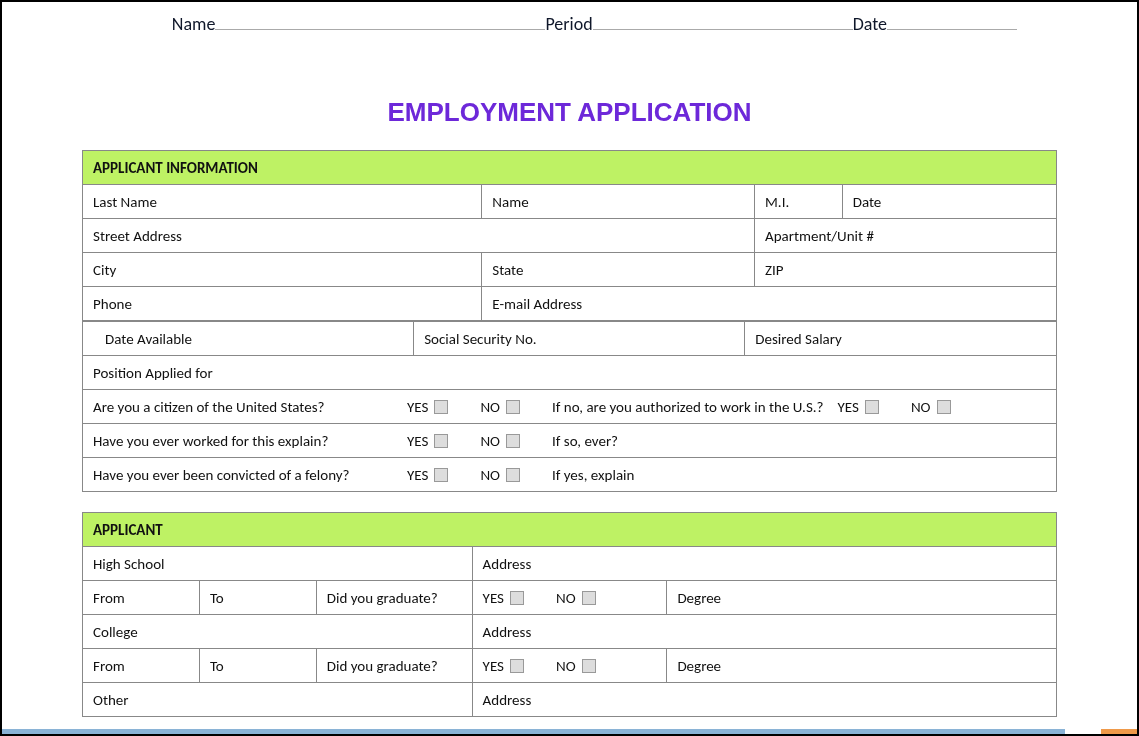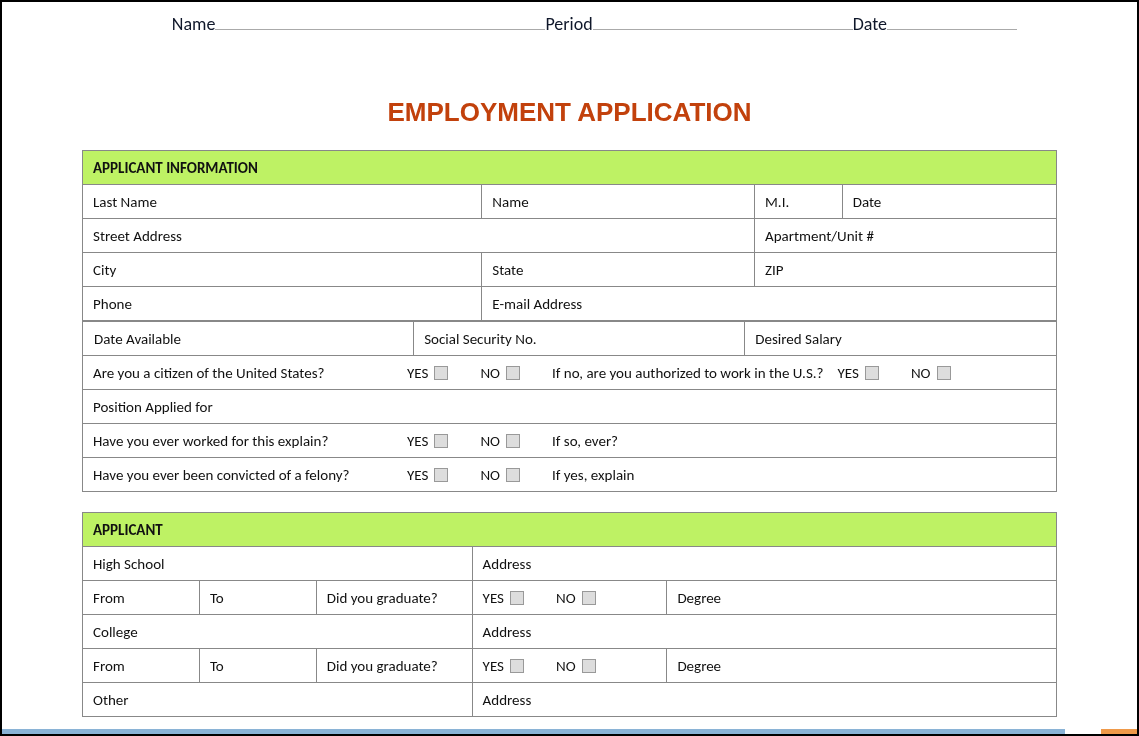--- a/index.html
+++ b/index.html
@@ -36,21 +36,21 @@
     height: 20px;
   }
   .title {
     text-align: center;
     font-size: 26px;
     font-weight: 700;
     font-family: Verdana, Arial, sans-serif;
     letter-spacing: 0px;
     margin-top: 62px;
     margin-bottom: 22px;
-    color: #c2410c;
+    color: #6d28d9;
   }
   .form-section {
     margin: 0 80px 20px 80px;
   }
   table.form-table {
     width: 100%;
     border-collapse: collapse;
     table-layout: fixed;
   }
   table.form-table td, table.form-table th {
@@ -157,25 +157,28 @@
     </tbody>
       </table>
     <table class="form-table" style="border-top:none">
       <colgroup>
         <col style="width:34%">
         <col style="width:34%">
         <col style="width:32%">
       </colgroup>
       <tbody>
           <tr>
-        <td style="padding-left:11px">Date Available</td>
+        <td style="padding-left:22px">Date Available</td>
         <td>Social Security No.</td>
         <td>Desired Salary</td>
       </tr>
       <tr>
+        <td colspan="3">Position Applied for</td>
+      </tr>
+      <tr>
         <td colspan="3">
           <div class="row-inline">
             <span class="q-text" style="width:300px">Are you a citizen of the United States?</span>
             <span class="yn-group">
                   <span>YES</span>
                   <span class="checkbox"></span>
                 </span>
             <span class="yn-group">
                   <span>NO</span>
                   <span class="checkbox"></span>
@@ -184,23 +187,20 @@
             <span class="yn-group">
                   <span>YES</span>
                   <span class="checkbox"></span>
                 </span>
             <span class="yn-group" style="margin-right:0">
                   <span>NO</span>
                   <span class="checkbox"></span>
                 </span>
           </div>
         </td>
-      </tr>
-      <tr>
-        <td colspan="3">Position Applied for</td>
       </tr>
       <tr>
         <td colspan="3">
           <div class="row-inline">
             <span class="q-text" style="width:300px">Have you ever worked for this explain?</span>
             <span class="yn-group">
                   <span>YES</span>
                   <span class="checkbox"></span>
                 </span>
             <span class="yn-group">

